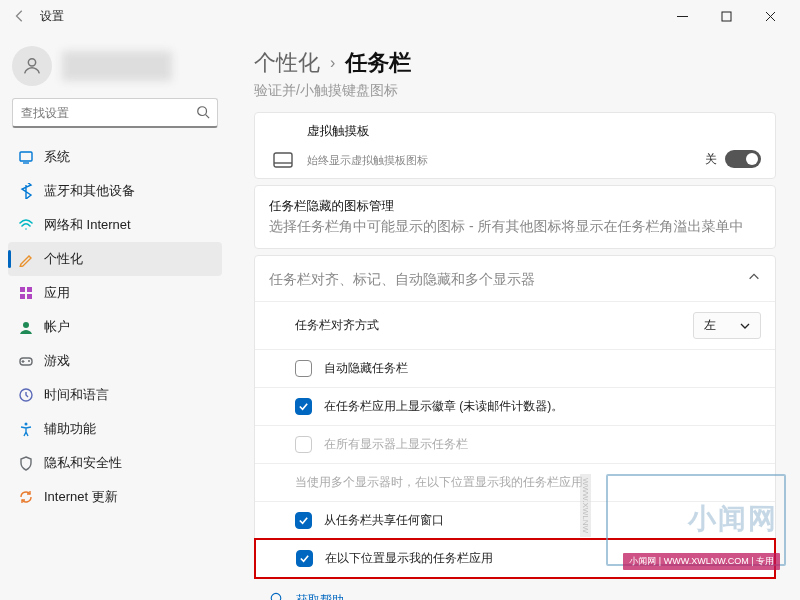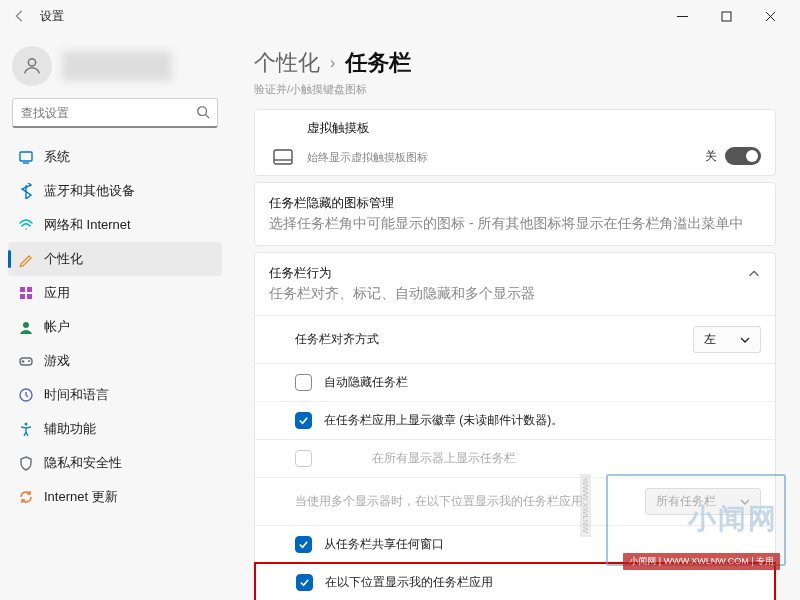--- a/index.html
+++ b/index.html
@@ -25,60 +25,60 @@
 .navitem { display: flex; align-items: center; gap: 10px; height: 34px; padding: 0 10px; border-radius: 4px; font-size: 13px; color: #222; cursor: pointer; position: relative; }
 .navitem.active { background: #eaeaea; }
 .navitem.active::before { content: ""; position: absolute; left: 0; top: 8px; bottom: 8px; width: 3px; background: #0067c0; border-radius: 2px; }
 .nicon { width: 16px; height: 16px; display: flex; align-items: center; justify-content: center; }
 
 .main { flex: 1; padding: 8px 24px 0 24px; overflow-y: auto; }
 .breadcrumb { display: flex; align-items: center; gap: 10px; font-size: 22px; margin: 8px 0 4px 0; }
 .bc-parent { color: #666; cursor: pointer; }
 .bc-sep { color: #888; font-size: 16px; }
 .bc-current { color: #111; font-weight: 600; }
-.subsmall { font-size: 11px; color: #999; margin-bottom: 12px; }
+.subsmall { font-size: 14px; color: #999; margin-bottom: 12px; }
 
 .card { background: #fff; border: 1px solid #e6e6e6; border-radius: 4px; margin-bottom: 6px; }
 .crow { display: flex; align-items: flex-end; padding: 10px 14px; }
 .crow .cicon { width: 28px; display: flex; justify-content: center; color: #555; }
 .crow .ctext { flex: 1; padding-left: 10px; }
 .crow .ctitle { font-size: 12.5px; color: #111; }
 .crow .cdesc { font-size: 11px; color: #888; margin-top: 13px; }
 .crow .cside { display: flex; align-items: center; gap: 8px; font-size: 12px; color: #333; }
 
 .toggle { width: 36px; height: 18px; border-radius: 9px; background: #555; position: relative; cursor: pointer; }
 .toggle .knob { width: 12px; height: 12px; border-radius: 50%; background: #fff; position: absolute; top: 3px; right: 3px; }
 
 .section-head { padding: 12px 14px; display: flex; align-items: flex-start; cursor: pointer; }
 .section-head .htxt { flex: 1; }
 .section-head .htitle { font-size: 12.5px; color: #111; }
 .section-head .hdesc { font-size: 14px; color: #888; margin-top: 3px; }
 .section-head .chev { color: #555; padding-top: 2px; }
 
 .inner-row { display: flex; align-items: center; padding: 10px 14px 10px 40px; border-top: 1px solid #eee; font-size: 12px; color: #222; }
 .inner-row .irlabel { flex: 1; }
-.inner-row.disabled { color: #aaa; gap: 48px; }
+.inner-row.disabled { color: #aaa; }
 
 .select { display: flex; align-items: center; gap: 24px; border: 1px solid #ddd; border-radius: 3px; padding: 4px 10px; font-size: 12px; cursor: pointer; background: #fbfbfb; }
 .select.disabled { color: #aaa; background: #f4f4f4; }
 
 .chk { width: 17px; height: 17px; border-radius: 4px; border: 1.5px solid #888; margin-right: 12px; display: flex; align-items: center; justify-content: center; flex-shrink: 0; cursor: pointer; }
 .chk.checked { background: #0067c0; border-color: #0067c0; color: #fff; }
 .chk.disabled { border-color: #ccc; }
 
 .redbox { border: 2.5px solid #d00000; margin: -1px; }
 
 .linkrow { display: flex; align-items: center; gap: 12px; padding: 6px 14px; font-size: 12px; }
 .linkrow .licon { color: #0067c0; }
 .linktxt { color: #0067c0; cursor: pointer; }
 
 .watermark { position: absolute; right: 6px; bottom: 16px; width: 210px; height: 110px; pointer-events: none; }
 .wm-box { position: absolute; right: 8px; top: 0; width: 180px; height: 92px; border: 2px solid #6aa0c4; border-radius: 2px; opacity: .6; }
 .wm-txt { position: absolute; right: 16px; top: 26px; font-size: 28px; color: #b8cfe0; font-weight: 600; letter-spacing: 2px; opacity: .8; }
-.wm-sub { position: absolute; right: 14px; bottom: 14px; font-size: 9px; color: #fff; background: #b91c1c; padding: 2px 6px; opacity: .75; border-radius: 1px; }
+.wm-sub { position: absolute; right: 14px; bottom: 14px; font-size: 9px; color: #fff; background: #be185d; padding: 2px 6px; opacity: .75; border-radius: 1px; }
 .wm-side { position: absolute; left: -4px; top: 0; writing-mode: vertical-rl; font-size: 8px; color: #8a8a8a; opacity: .55; background: #ddd; padding: 4px 1px; }
 </style>
 </head>
 <body>
 
 <div class="titlebar">
   <div class="back">
     <svg width="14" height="14" viewBox="0 0 16 16">
         <path d="M10 2 4 8l6 6" stroke="currentColor" stroke-width="1.5" fill="none"></path>
       </svg>
@@ -260,21 +260,20 @@
         <div class="htxt">
           <div class="htitle">任务栏隐藏的图标管理</div>
           <div class="hdesc">选择任务栏角中可能显示的图标 - 所有其他图标将显示在任务栏角溢出菜单中</div>
         </div>
       </div>
     </div>
 
     <div class="card">
       <div class="section-head">
         <div class="htxt">
-          <div class="htitle">任务栏行为</div>
           <div class="hdesc">任务栏对齐、标记、自动隐藏和多个显示器</div>
         </div>
         <div class="chev">
           <svg width="14" height="14" viewBox="0 0 16 16">
               <path d="M3 10l5-5 5 5" stroke="currentColor" stroke-width="1.4" fill="none"></path>
             </svg>
         </div>
       </div>
 
       <div class="inner-row">
@@ -301,26 +300,20 @@
         <div class="irlabel">在任务栏应用上显示徽章 (未读邮件计数器)。</div>
       </div>
 
       <div class="inner-row disabled">
         <div class="chk disabled"></div>
         <div class="irlabel">在所有显示器上显示任务栏</div>
       </div>
 
       <div class="inner-row disabled">
         <div class="irlabel">当使用多个显示器时，在以下位置显示我的任务栏应用</div>
-        <div class="select disabled">
-          <span>所有任务栏</span>
-          <svg width="10" height="10" viewBox="0 0 10 10">
-              <path d="M1 3l4 4 4-4" stroke="currentColor" fill="none" stroke-width="1.3"></path>
-            </svg>
-        </div>
       </div>
 
       <div class="inner-row">
         <div class="chk checked">
             <svg width="11" height="11" viewBox="0 0 12 12">
               <path d="M2 6l3 3 5-6" stroke="#fff" stroke-width="1.8" fill="none"></path>
             </svg>
           </div>
         <div class="irlabel">从任务栏共享任何窗口</div>
       </div>

